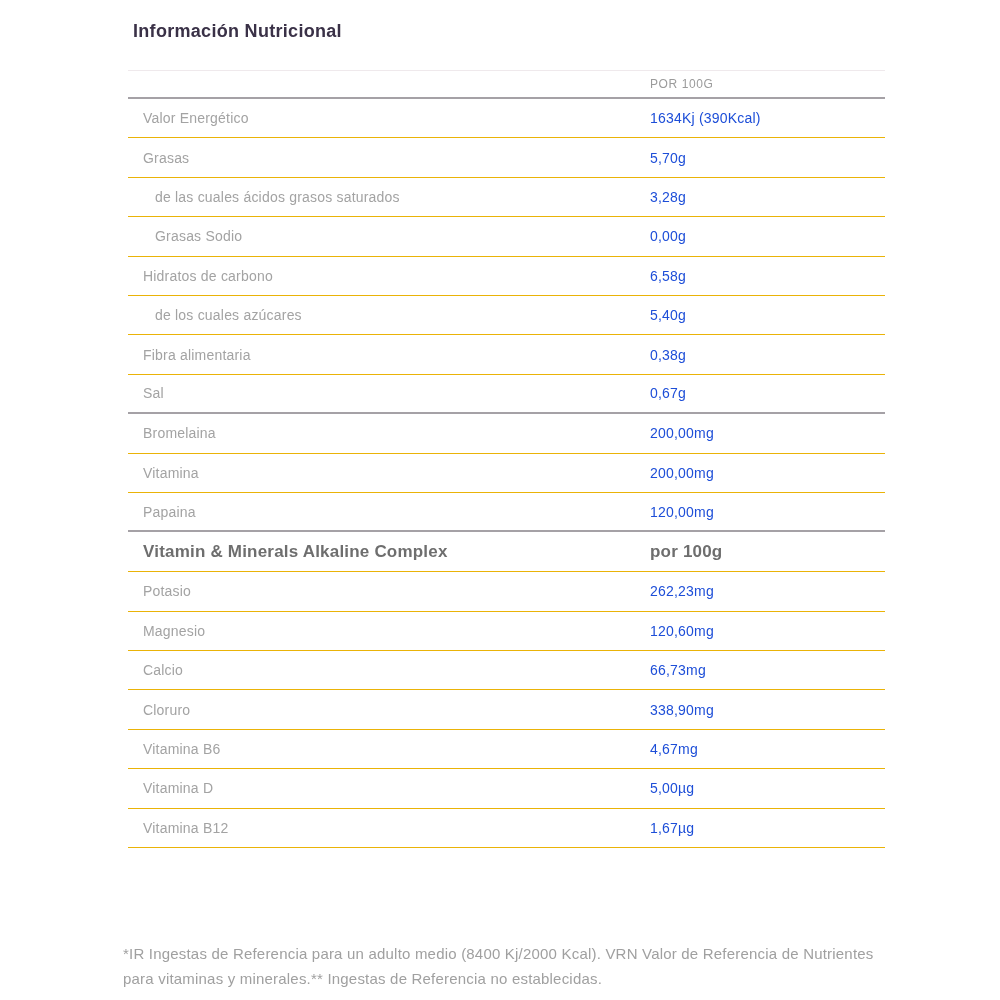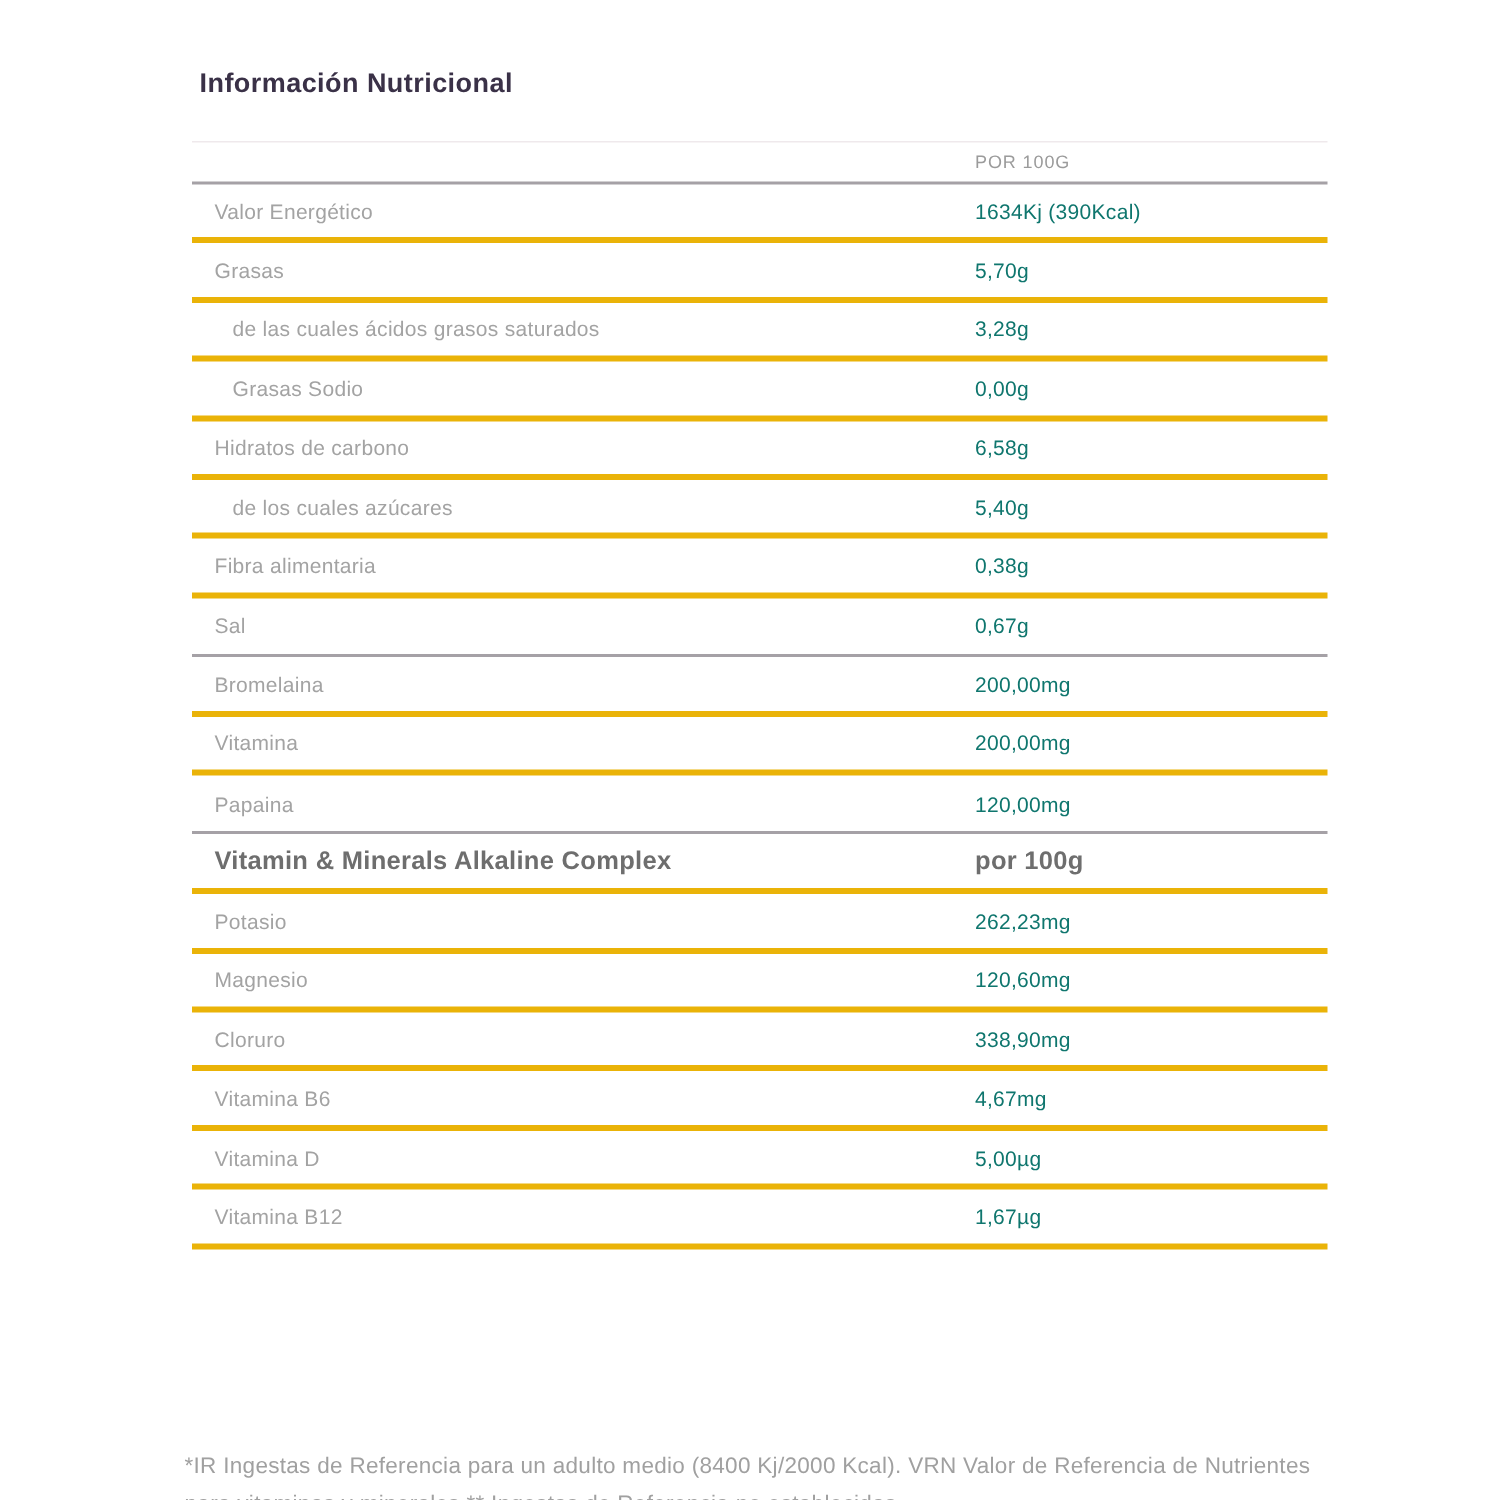--- a/index.html
+++ b/index.html
@@ -1,48 +1,47 @@
 <!DOCTYPE html>
 <html><head>
 <meta charset="utf-8">
 <style>
   * { margin:0; padding:0; box-sizing:border-box; }
   html, body { width:1000px; height:1000px; background:#ffffff; overflow:hidden; }
   .page {
     position:relative; width:1000px; height:704px; background:#ffffff;
     font-family:"Liberation Sans", sans-serif;
-    margin-top:24px;
   }
   .title {
     position:absolute; left:133px; top:21px;
     font-size:18px; font-weight:700; color:#3a3147; letter-spacing:0.3px;
   }
   .table {
     position:absolute; left:128px; top:70px; width:757px;
   }
   .header-row {
     position:relative; height:29px;
     border-top:1px solid #efe9ec;
     border-bottom:2px solid #a5a1a6;
   }
   .header-value {
     position:absolute; left:522px; top:50%; transform:translateY(-50%);
     font-size:12px; color:#9b9b9b; letter-spacing:0.6px;
   }
   .row {
     position:relative; height:39.4px;
-    border-bottom:4px solid #eab308;
+    border-bottom:1px solid #eab308;
   }
   .row .cell-label {
     position:absolute; left:15px; top:50%; transform:translateY(-50%);
     font-size:14px; color:#a3a3a3; letter-spacing:0.2px; white-space:nowrap;
   }
   .row .cell-value {
     position:absolute; left:522px; top:50%; transform:translateY(-50%);
-    font-size:14px; color:#0f766e; letter-spacing:0.2px; white-space:nowrap;
+    font-size:14px; color:#1d4ed8; letter-spacing:0.2px; white-space:nowrap;
   }
   .row.indent .cell-label { left:27px; }
   .row.section-end { border-bottom:2px solid #a5a1a6; }
   .row.bold { height:40px; }
   .row.bold .cell-label, .row.bold .cell-value {
     color:#6e6e6e; font-weight:700; font-size:17px;
   }
   .footnote {
     position:absolute; left:123px; top:941px; width:762px;
     font-size:15px; line-height:25px; color:#a0a0a0; letter-spacing:0.2px;
@@ -110,20 +109,24 @@
   </div>
         <div class="row">
     <span class="cell-label">Potasio</span>
     <span class="cell-value">262,23mg</span>
   </div>
         <div class="row">
     <span class="cell-label">Magnesio</span>
     <span class="cell-value">120,60mg</span>
   </div>
         <div class="row">
+    <span class="cell-label">Calcio</span>
+    <span class="cell-value">66,73mg</span>
+  </div>
+        <div class="row">
     <span class="cell-label">Cloruro</span>
     <span class="cell-value">338,90mg</span>
   </div>
         <div class="row">
     <span class="cell-label">Vitamina B6</span>
     <span class="cell-value">4,67mg</span>
   </div>
         <div class="row">
     <span class="cell-label">Vitamina D</span>
     <span class="cell-value">5,00µg</span>

